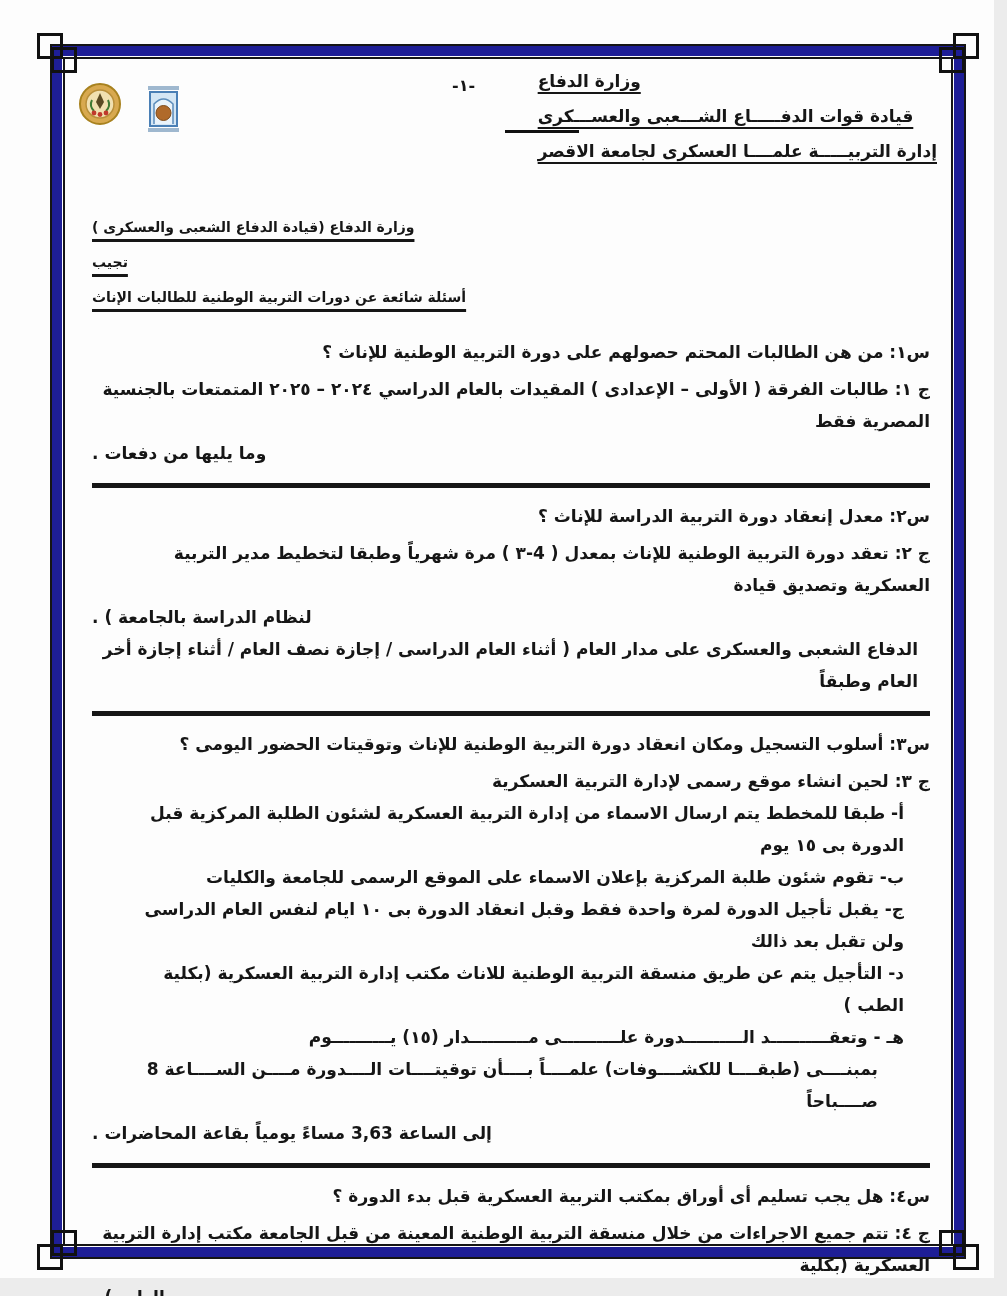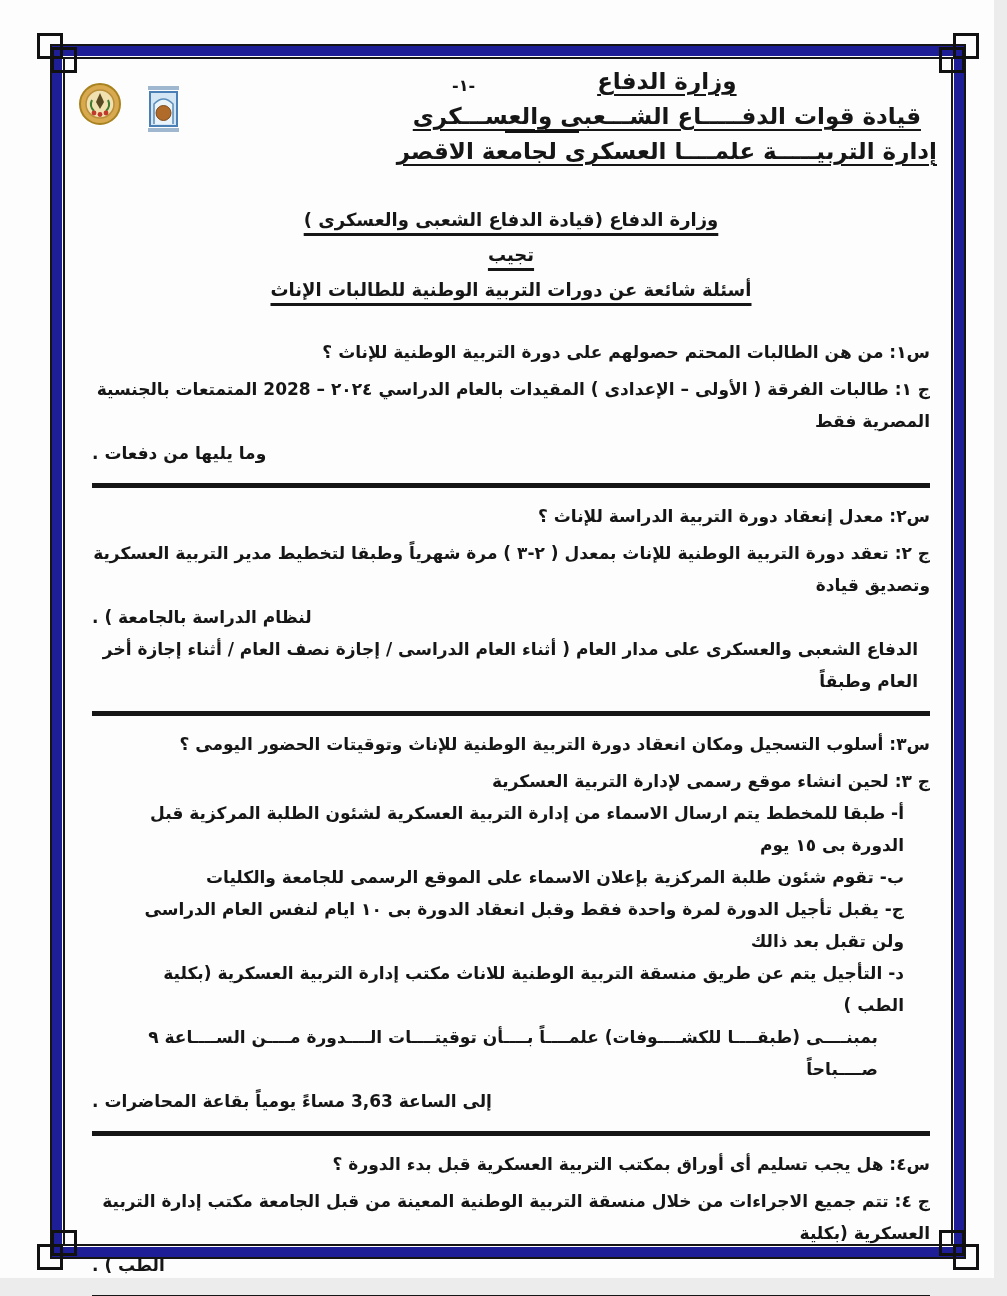--- a/index.html
+++ b/index.html
@@ -20,27 +20,27 @@
   .frame-outer{position:absolute;inset:0;border:2px solid #151515;}
   .frame-navy{position:absolute;inset:2px;border:10px solid #1e1e96;}
   .frame-inner{position:absolute;inset:13px;border:2px solid #151515;}
   .sq{position:absolute;width:26px;height:26px;border:3px solid #111;background:transparent;box-sizing:border-box;}
 
   
   .logo-mil{position:absolute;left:78px;top:82px;width:44px;height:44px;}
   .logo-uni{position:absolute;left:146px;top:84px;width:35px;height:54px;}
 
   
-  .hdr{position:absolute;right:70px;top:64px;text-align:center;font-size:23px;font-weight:bold;line-height:35px;}
+  .hdr{position:absolute;right:70px;top:64px;text-align:left;font-size:17px;font-weight:bold;line-height:35px;}
   .hdr div{text-decoration:underline;text-decoration-thickness:2px;text-underline-offset:5px;}
   .page-num{position:absolute;left:452px;top:76px;font-size:16px;font-weight:bold;direction:ltr;}
   .hdr-dash{position:absolute;left:505px;top:130px;width:74px;height:3px;background:#111;}
 
   
-  .title{position:absolute;left:92px;top:202px;width:838px;text-align:center;font-weight:bold;font-size:18px;line-height:35px;}
+  .title{position:absolute;left:92px;top:210px;width:838px;text-align:left;font-weight:bold;font-size:14px;line-height:35px;}
   .title div{text-decoration:underline;text-decoration-thickness:2.5px;text-underline-offset:7px;}
 
   
   .content{position:absolute;left:92px;top:336px;width:838px;font-size:17px;font-weight:bold;line-height:32px;text-align:right;}
   .q{margin-bottom:5px;}
   .a{}
   .a-ind{padding-right:12px;}
   .a-center{text-align:left;}
   .item{padding-right:26px;margin-left:24px;}
   .item-cont{padding-right:52px;}
@@ -103,43 +103,44 @@
   <div class="title">
     <div>وزارة الدفاع (قيادة الدفاع الشعبى والعسكرى )</div>
     <div>تجيب</div>
     <div>أسئلة شائعة عن دورات التربية الوطنية للطالبات الإناث</div>
   </div>
 
   <div class="content">
 
     <div class="section">
       <div class="q">س١: من هن الطالبات المحتم حصولهم على دورة التربية الوطنية للإناث ؟</div>
-      <div class="a">ج ١: طالبات الفرقة ( الأولى – الإعدادى ) المقيدات بالعام الدراسي ٢٠٢٤ – 2028 المتمتعات بالجنسية المصرية فقط</div>
+      <div class="a">ج ١: طالبات الفرقة ( الأولى – الإعدادى ) المقيدات بالعام الدراسي ٢٠٢٤ – ٢٠٢٥ المتمتعات بالجنسية المصرية فقط</div>
       <div class="a a-center">وما يليها من دفعات .</div>
     </div>
 
     <div class="divider"></div>
 
     <div class="section">
       <div class="q">س٢: معدل إنعقاد دورة التربية الدراسة للإناث ؟</div>
-      <div class="a">ج ٢: تعقد دورة التربية الوطنية للإناث بمعدل ( ٢-٣ ) مرة شهرياً وطبقا لتخطيط مدير التربية العسكرية وتصديق قيادة</div>
+      <div class="a">ج ٢: تعقد دورة التربية الوطنية للإناث بمعدل ( 4-٣ ) مرة شهرياً وطبقا لتخطيط مدير التربية العسكرية وتصديق قيادة</div>
       <div class="a a-center">لنظام الدراسة بالجامعة  ) .</div>
       <div class="a a-ind">الدفاع الشعبى والعسكرى على مدار العام ( أثناء العام الدراسى / إجازة نصف العام / أثناء إجازة أخر العام وطبقاً</div>
     </div>
 
     <div class="divider"></div>
 
     <div class="section">
       <div class="q">س٣: أسلوب التسجيل ومكان انعقاد دورة التربية الوطنية للإناث وتوقيتات الحضور اليومى ؟</div>
       <div class="a">ج ٣: لحين انشاء موقع رسمى لإدارة التربية العسكرية</div>
       <div class="a item">أ- طبقا للمخطط  يتم ارسال الاسماء من إدارة التربية العسكرية لشئون الطلبة المركزية قبل الدورة بى ١٥ يوم</div>
       <div class="a item">ب- تقوم شئون طلبة المركزية بإعلان الاسماء   على الموقع الرسمى للجامعة والكليات</div>
       <div class="a item">ج- يقبل تأجيل الدورة لمرة واحدة فقط وقبل انعقاد الدورة بى ١٠ ايام لنفس العام الدراسى ولن تقبل بعد ذالك</div>
       <div class="a item">د- التأجيل يتم عن طريق منسقة التربية الوطنية للاناث مكتب إدارة التربية العسكرية  (بكلية الطب )</div>
-      <div class="a item-cont">بمبنــــى (طبقــــا للكشــــوفات) علمــــاً بــــأن توقيتــــات الــــدورة مــــن الســــاعة ٩ صــــباحاً</div>
+      <div class="a item">هـ - وتعقــــــــــد الــــــــــدورة علــــــــــى مــــــــــدار (١٥) يــــــــــوم</div>
+      <div class="a item-cont">بمبنــــى (طبقــــا للكشــــوفات) علمــــاً بــــأن توقيتــــات الــــدورة مــــن الســــاعة 8 صــــباحاً</div>
       <div class="a a-center">إلى الساعة 3,63 مساءً يومياً بقاعة المحاضرات .</div>
     </div>
 
     <div class="divider"></div>
 
     <div class="section">
       <div class="q">س٤: هل يجب تسليم أى أوراق بمكتب التربية العسكرية قبل بدء الدورة ؟</div>
       <div class="a">ج ٤:  تتم جميع الاجراءات من خلال منسقة التربية الوطنية المعينة من قبل الجامعة مكتب إدارة التربية العسكرية  (بكلية</div>
       <div class="a a-center">الطب )   .</div>
     </div>

